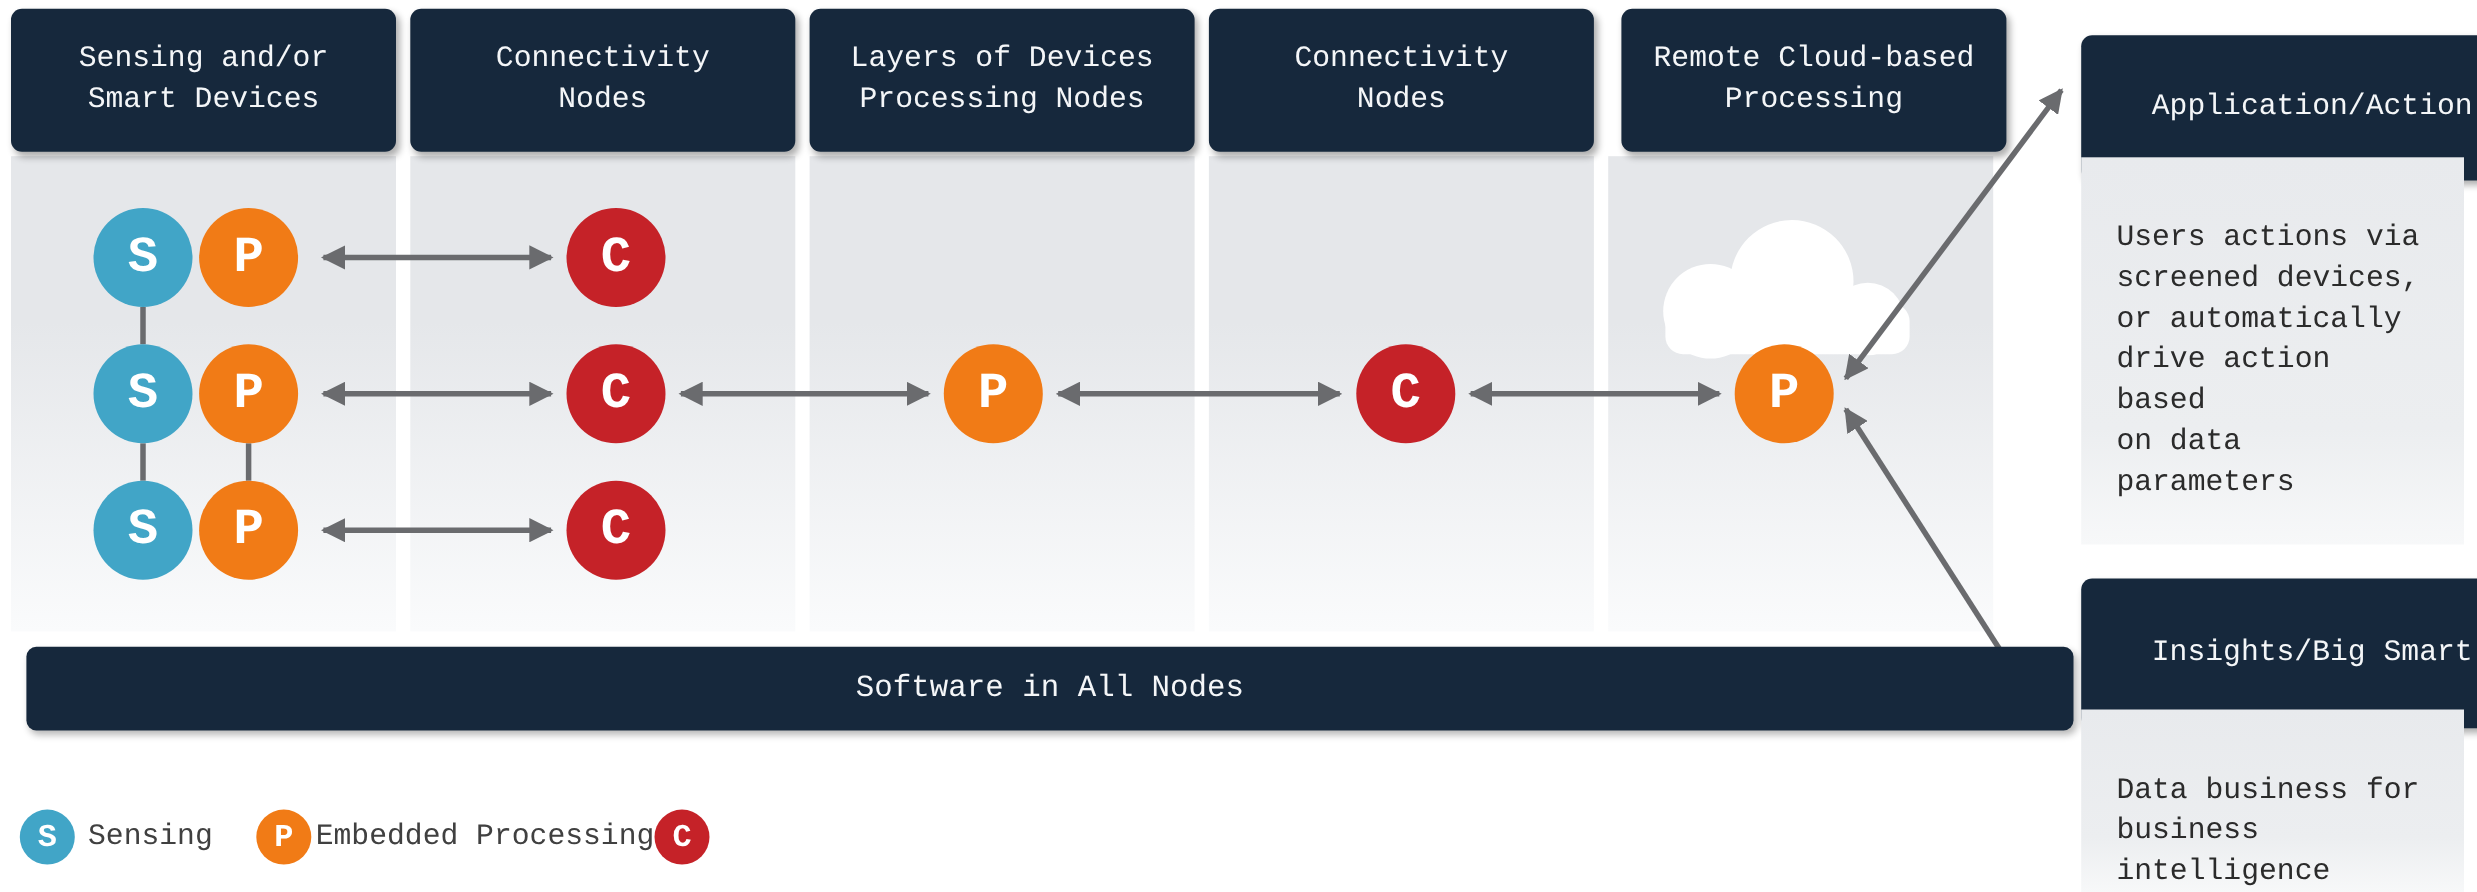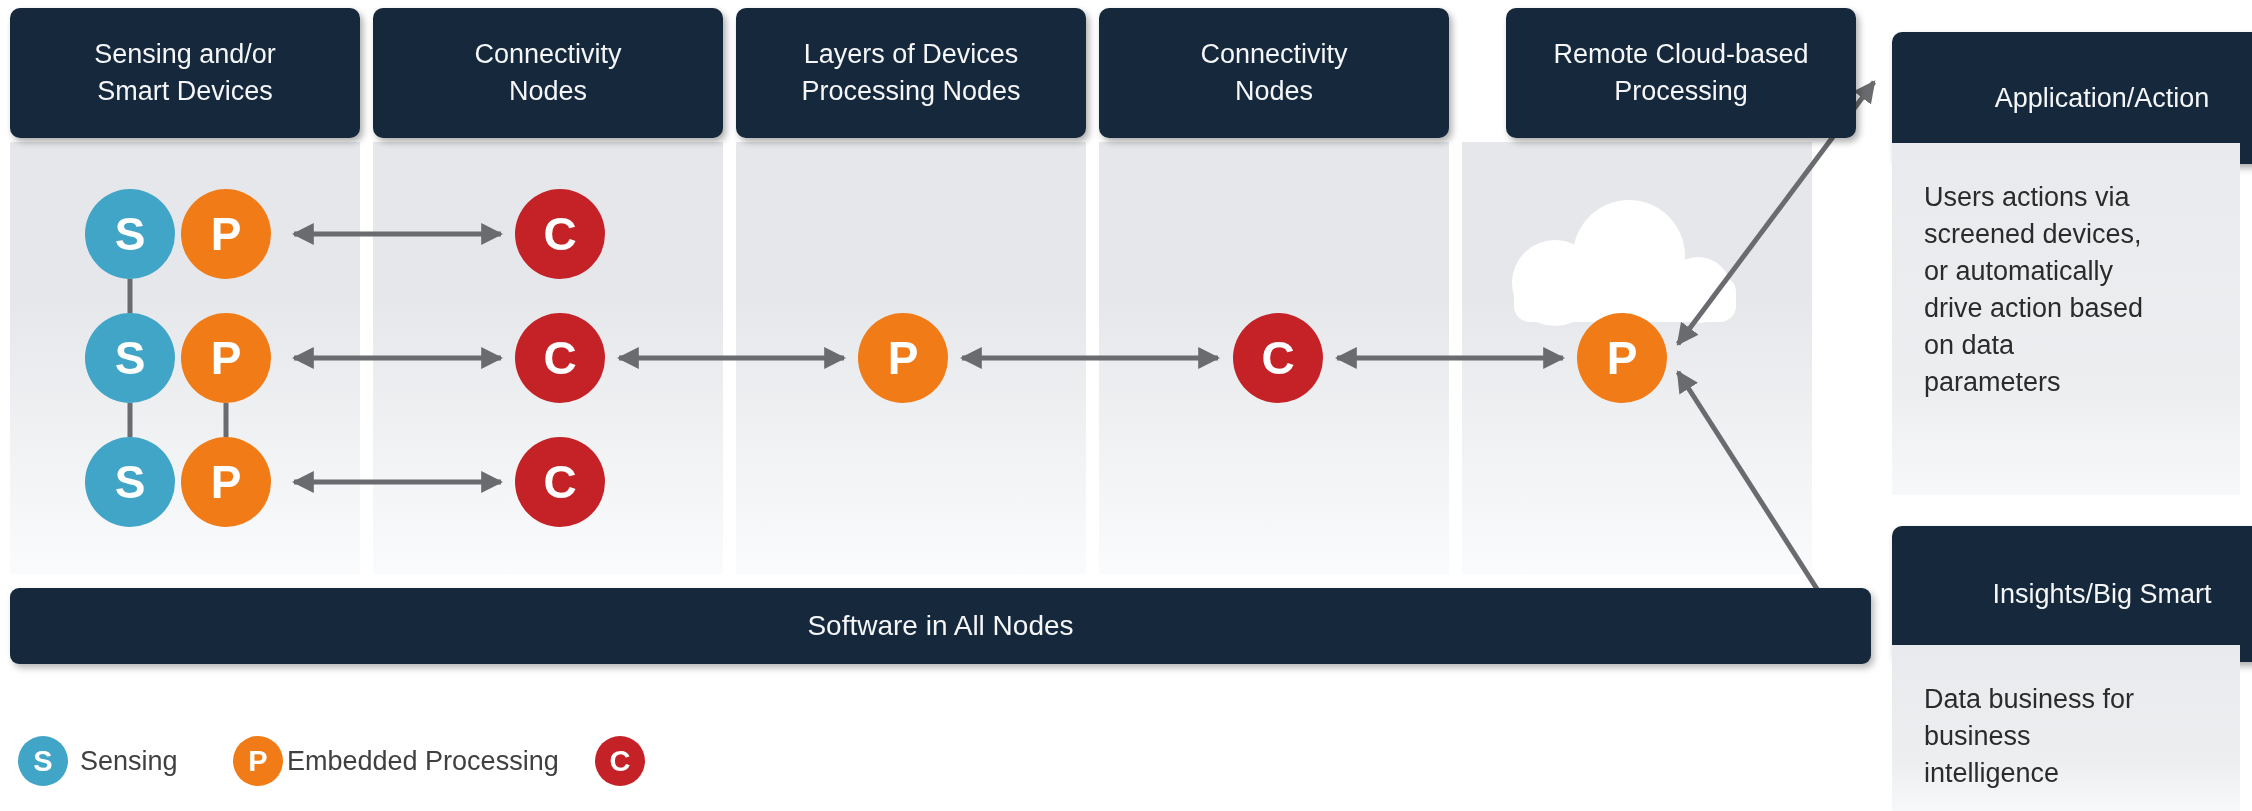--- a/index.html
+++ b/index.html
@@ -1,18 +1,18 @@
 <!DOCTYPE html>
 <html style="--navy: #16283C; --sensing: #41A5C7; --processing: #F17B16; --communications: #C52228; --arrow: #6A6B6E; --panel_top: #E5E7EA; --panel_bottom: #FAFBFC; --body_text: #2B2B2B;"><head>
 <meta charset="utf-8">
 <style>
   html,body{margin:0;padding:0;background:#ffffff;}
   #canvas{
     position:relative;width:2252px;height:811px;overflow:hidden;
-    font-family:Liberation Sans, sans-serif;background:#ffffff;
+    font-family:Liberation Mono, monospace;background:#ffffff;
   }
   .col-body{
     position:absolute;top:142px;width:350px;height:432px;
     background:linear-gradient(180deg,var(--panel_top) 0%,var(--panel_top) 35%,var(--panel_bottom) 100%);
   }
   .col-header{
     position:absolute;top:8px;width:350px;height:130px;
     background:var(--navy);border-radius:10px;
     box-shadow:3px 4px 7px rgba(0,0,0,0.32);
     display:flex;align-items:center;justify-content:center;
@@ -21,38 +21,38 @@
   }
   .node{
     position:absolute;width:90px;height:90px;border-radius:50%;
     display:flex;align-items:center;justify-content:center;
     color:#ffffff;font-size:46px;font-weight:bold;
   }
   .node.s{background:var(--sensing);}
   .node.p{background:var(--processing);}
   .node.c{background:var(--communications);}
   #software-bar{
-    position:absolute;left:10px;top:588px;width:1861px;height:76px;
+    position:absolute;left:24px;top:588px;width:1861px;height:76px;
     background:var(--navy);border-radius:9px;
     box-shadow:3px 4px 7px rgba(0,0,0,0.28);
     display:flex;align-items:center;justify-content:center;
     color:#f4f6f8;font-size:28px;
   }
   .right-header{
     position:absolute;left:1892px;width:420px;
     background:var(--navy);border-radius:10px;
     box-shadow:3px 4px 7px rgba(0,0,0,0.32);
     display:flex;align-items:center;justify-content:center;
     color:#f4f6f8;font-size:27px;text-align:center;margin-top:24px;
   }
   .right-body{
     position:absolute;left:1892px;width:348px;
     background:linear-gradient(180deg,#e8eaed 0%,#eceef0 70%,#f7f8f9 100%);
     color:var(--body_text);font-size:27px;line-height:37px;
-    white-space:pre-line;box-sizing:border-box;padding:36px 26px 0 32px;
+    white-space:pre-line;box-sizing:border-box;padding:56px 26px 0 32px;
   }
   #svg-overlay{position:absolute;left:0;top:0;pointer-events:none;}
   .legend-dot{
     position:absolute;top:736px;width:50px;height:50px;border-radius:50%;
     display:flex;align-items:center;justify-content:center;
     color:#ffffff;font-size:29px;font-weight:bold;
   }
   .legend-label{
     position:absolute;top:736px;height:50px;display:flex;align-items:center;
     color:#404040;font-size:27px;
@@ -101,21 +101,21 @@
   </svg>
 
   <div class="col-header" style="left:10px">Sensing and/or
 Smart Devices</div>
   <div class="col-header" style="left:373px">Connectivity
 Nodes</div>
   <div class="col-header" style="left:736px">Layers of Devices
 Processing Nodes</div>
   <div class="col-header" style="left:1099px">Connectivity
 Nodes</div>
-  <div class="col-header" style="left:1506px">Remote Cloud-based
+  <div class="col-header" style="left:1474px">Remote Cloud-based
 Processing</div>
 
   <div class="node s" style="left:85px;top:189px">
       <span>S</span>
     </div>
   <div class="node p" style="left:181px;top:189px">
       <span>P</span>
     </div>
   <div class="node c" style="left:515px;top:189px">
       <span>C</span>

